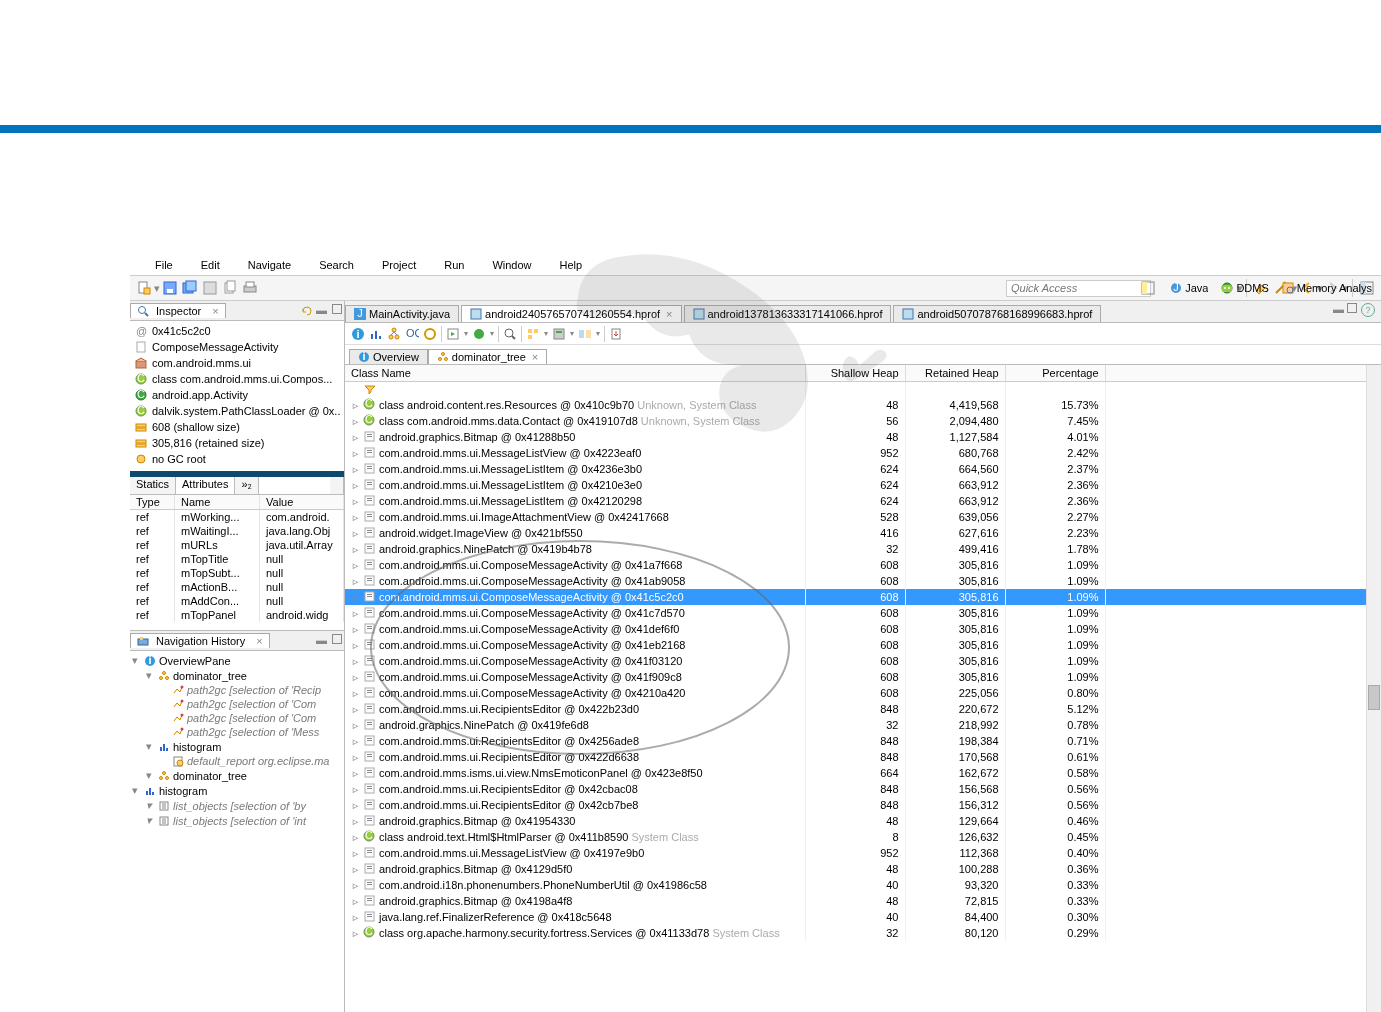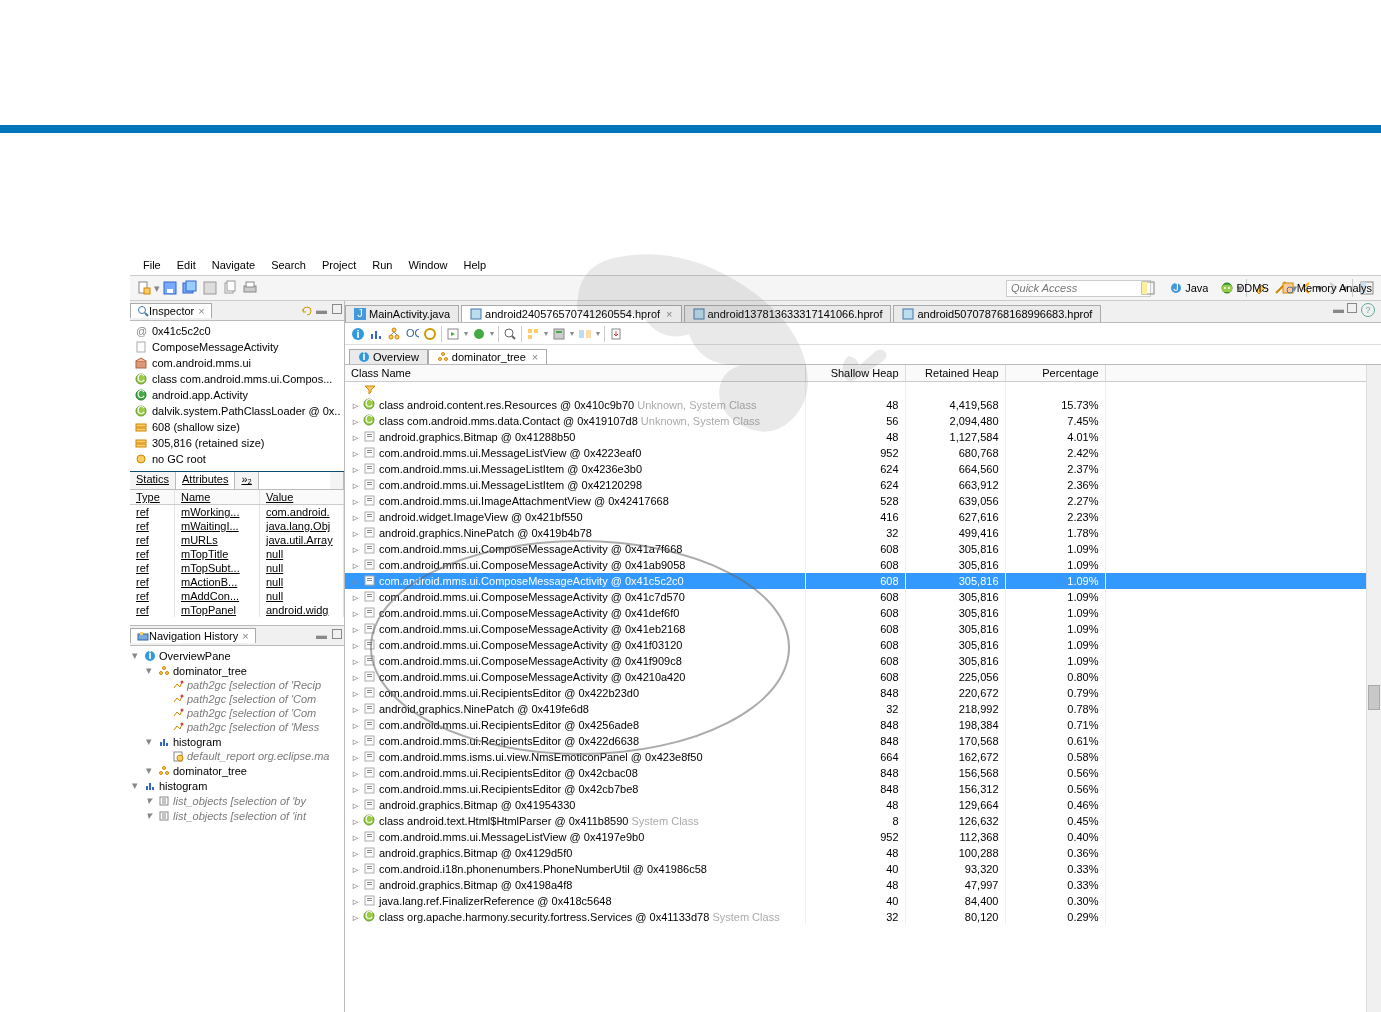--- a/index.html
+++ b/index.html
@@ -2,40 +2,40 @@
 <html><head>
 <meta charset="utf-8">
 <style>
 * { margin:0; padding:0; box-sizing:border-box; font-family:"Segoe UI",Tahoma,sans-serif; font-size:11px; }
 body { background:#fff; width:1381px; height:1012px; position:relative; overflow:hidden; }
 .header-bar { position:absolute; left:0; right:0; top:125px; height:8px; background:#0074bd; }
 .watermark { position:absolute; top:150px; left:550px; width:350px; height:350px; pointer-events:none; opacity:0.12; transform:rotate(30deg); z-index:5; }
 .watermark svg { width:100%; height:100%; }
 .app { position:absolute; left:130px; top:255px; right:0; bottom:0; background:#fff; }
 .menubar { height:20px; display:flex; align-items:center; padding:0 5px; }
-.menubar span { padding:2px 8px; color:#000; }
+.menubar span { padding:2px 8px; color:#000;margin-left:12px; }
 .toolbar { height:26px; border-top:1px solid #ccc; border-bottom:1px solid #ccc; display:flex; align-items:center; padding:0 4px; background:#f5f5f5; position:relative; }
 .toolbar .tb-icn { width:16px; height:16px; margin:0 2px; display:inline-block; }
 .toolbar .sep { width:1px; height:18px; background:#ccc; margin:0 4px; }
 .quick { position:absolute; right:230px; width:145px; height:17px; border:1px solid #ccc; padding:0 4px; color:#888; font-style:italic; background:#fff; }
 .persp { position:absolute; right:4px; display:flex; align-items:center; gap:2px; }
 .persp .btn { display:flex; align-items:center; padding:1px 4px; border:1px solid transparent; }
 .persp .ic { width:14px; height:14px; margin-right:2px; }
 .persp .trunc { white-space:nowrap; overflow:hidden; }
 .body { display:flex; height:calc(100% - 46px); }
 .left { width:215px; border-right:1px solid #bbb; display:flex; flex-direction:column; }
 .right { flex:1; display:flex; flex-direction:column; }
 .view-tab { height:20px; border-bottom:1px solid #bbb; display:flex; align-items:center; background:#f0f0f0; position:relative; }
-.view-tab .tab { background:#fff; border:1px solid #aaa; border-bottom:none; padding:1px 6px; display:flex; align-items:center; gap:0; }
+.view-tab .tab { background:#fff; border:1px solid #aaa; border-bottom:none; padding:1px 6px; display:flex; align-items:center; gap:7px; }
 .view-tab .tb-r { position:absolute; right:2px; display:flex; gap:2px; }
 .view-tab .tb-r span { width:14px; height:14px; display:inline-block; }
 .inspector-body { flex:0 0 auto; padding:2px 4px; overflow:hidden; height:150px; }
 .insp-row { display:flex; align-items:center; gap:4px; padding:1px 0; white-space:nowrap; overflow:hidden; }
 .insp-row .ic { width:14px; height:14px; flex:0 0 14px; }
-.attrs { border-top:1px solid #0c4a6e;text-decoration:underline; }
+.attrs { border-top:6px solid #0c4a6e; }
 .attrs-tabs { display:flex; height:18px; border-bottom:1px solid #bbb; }
 .attrs-tabs span { padding:1px 6px; border-right:1px solid #bbb; background:#f4f4f4; }
 .attrs-tabs span.active { background:#fff; }
 .attrs-tabs .wrench { margin-left:auto; width:14px; }
 .attrs-table { overflow:hidden; height:135px; }
 .attrs-head, .attrs-row { display:flex; }
 .attrs-head div, .attrs-row div { border-right:1px solid #e4e4e4; padding:1px 6px; }
 .attrs-head { border-bottom:1px solid #ccc; background:#fafafa; }
 .attrs-head div { font-weight:normal; }
 .c-type { width:45px; } .c-name { width:85px; } .c-val { flex:1; white-space:nowrap; overflow:hidden; }
@@ -632,20 +632,31 @@
                 <td class="r">624</td>
                 <td class="r">664,560</td>
                 <td class="r">2.37%</td>
                 <td></td>
               </tr>
               <tr>
                 <td><span class="exp">▹</span><svg class="ic" viewBox="0 0 13 13">
                     <rect x="2" y="2" width="9" height="9" fill="#fff" stroke="#aaa"></rect>
                     <rect x="4" y="4" width="5" height="1" fill="#888"></rect>
                     <rect x="4" y="6" width="5" height="1" fill="#888"></rect>
+                  </svg>com.android.mms.ui.MessageListItem @ 0x4210e3e0</td>
+                <td class="r">624</td>
+                <td class="r">663,912</td>
+                <td class="r">2.36%</td>
+                <td></td>
+              </tr>
+              <tr>
+                <td><span class="exp">▹</span><svg class="ic" viewBox="0 0 13 13">
+                    <rect x="2" y="2" width="9" height="9" fill="#fff" stroke="#aaa"></rect>
+                    <rect x="4" y="4" width="5" height="1" fill="#888"></rect>
+                    <rect x="4" y="6" width="5" height="1" fill="#888"></rect>
                   </svg>com.android.mms.ui.MessageListItem @ 0x42120298</td>
                 <td class="r">624</td>
                 <td class="r">663,912</td>
                 <td class="r">2.36%</td>
                 <td></td>
               </tr>
               <tr>
                 <td><span class="exp">▹</span><svg class="ic" viewBox="0 0 13 13">
                     <rect x="2" y="2" width="9" height="9" fill="#fff" stroke="#aaa"></rect>
                     <rect x="4" y="4" width="5" height="1" fill="#888"></rect>
@@ -778,21 +789,21 @@
                 <td></td>
               </tr>
               <tr>
                 <td><span class="exp">▹</span><svg class="ic" viewBox="0 0 13 13">
                     <rect x="2" y="2" width="9" height="9" fill="#fff" stroke="#aaa"></rect>
                     <rect x="4" y="4" width="5" height="1" fill="#888"></rect>
                     <rect x="4" y="6" width="5" height="1" fill="#888"></rect>
                   </svg>com.android.mms.ui.RecipientsEditor @ 0x422b23d0</td>
                 <td class="r">848</td>
                 <td class="r">220,672</td>
-                <td class="r">0.79%</td>
+                <td class="r">5.12%</td>
                 <td></td>
               </tr>
               <tr>
                 <td><span class="exp">▹</span><svg class="ic" viewBox="0 0 13 13">
                     <rect x="2" y="2" width="9" height="9" fill="#fff" stroke="#aaa"></rect>
                     <rect x="4" y="4" width="5" height="1" fill="#888"></rect>
                     <rect x="4" y="6" width="5" height="1" fill="#888"></rect>
                   </svg>android.graphics.NinePatch @ 0x419fe6d8</td>
                 <td class="r">32</td>
                 <td class="r">218,992</td>
@@ -908,21 +919,21 @@
                 <td class="r">0.33%</td>
                 <td></td>
               </tr>
               <tr>
                 <td><span class="exp">▹</span><svg class="ic" viewBox="0 0 13 13">
                     <rect x="2" y="2" width="9" height="9" fill="#fff" stroke="#aaa"></rect>
                     <rect x="4" y="4" width="5" height="1" fill="#888"></rect>
                     <rect x="4" y="6" width="5" height="1" fill="#888"></rect>
                   </svg>android.graphics.Bitmap @ 0x4198a4f8</td>
                 <td class="r">48</td>
-                <td class="r">47,997</td>
+                <td class="r">72,815</td>
                 <td class="r">0.33%</td>
                 <td></td>
               </tr>
               <tr>
                 <td><span class="exp">▹</span><svg class="ic" viewBox="0 0 13 13">
                     <rect x="2" y="2" width="9" height="9" fill="#fff" stroke="#aaa"></rect>
                     <rect x="4" y="4" width="5" height="1" fill="#888"></rect>
                     <rect x="4" y="6" width="5" height="1" fill="#888"></rect>
                   </svg>java.lang.ref.FinalizerReference @ 0x418c5648</td>
                 <td class="r">40</td>

